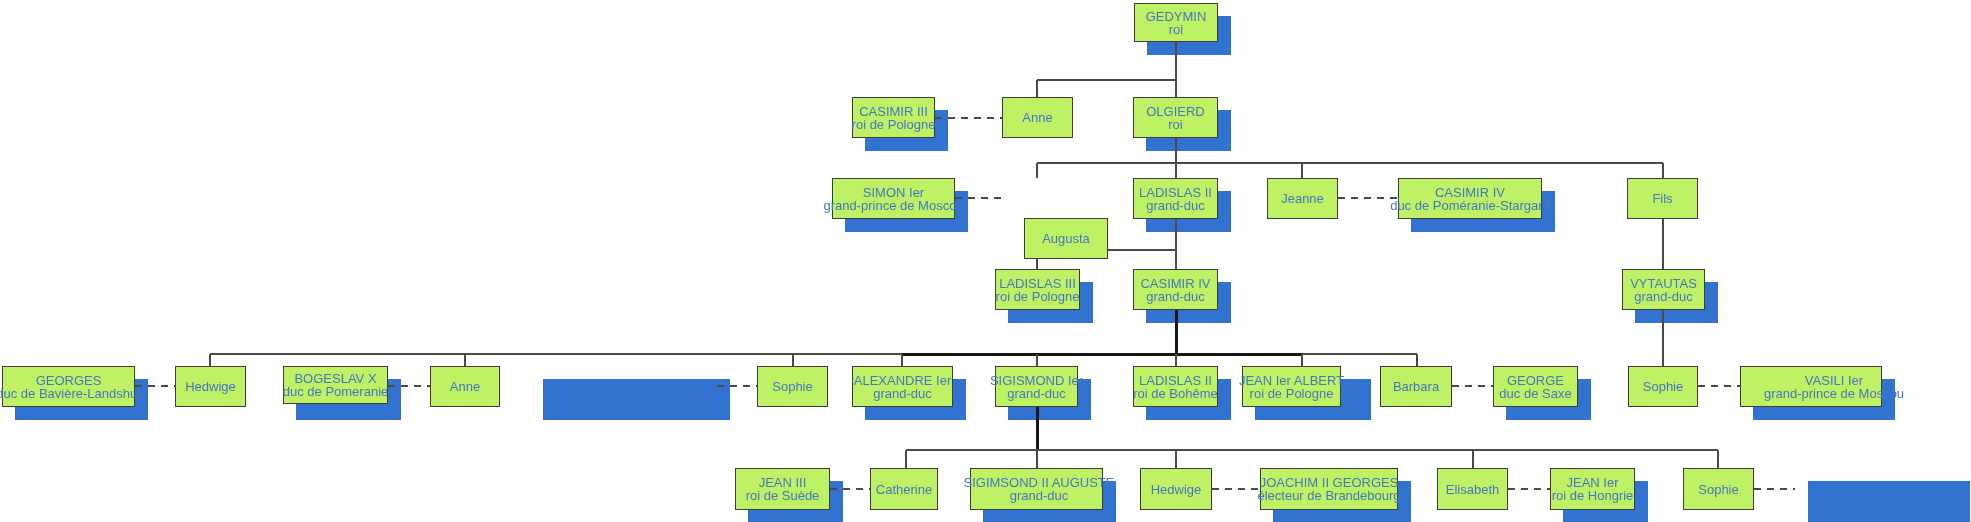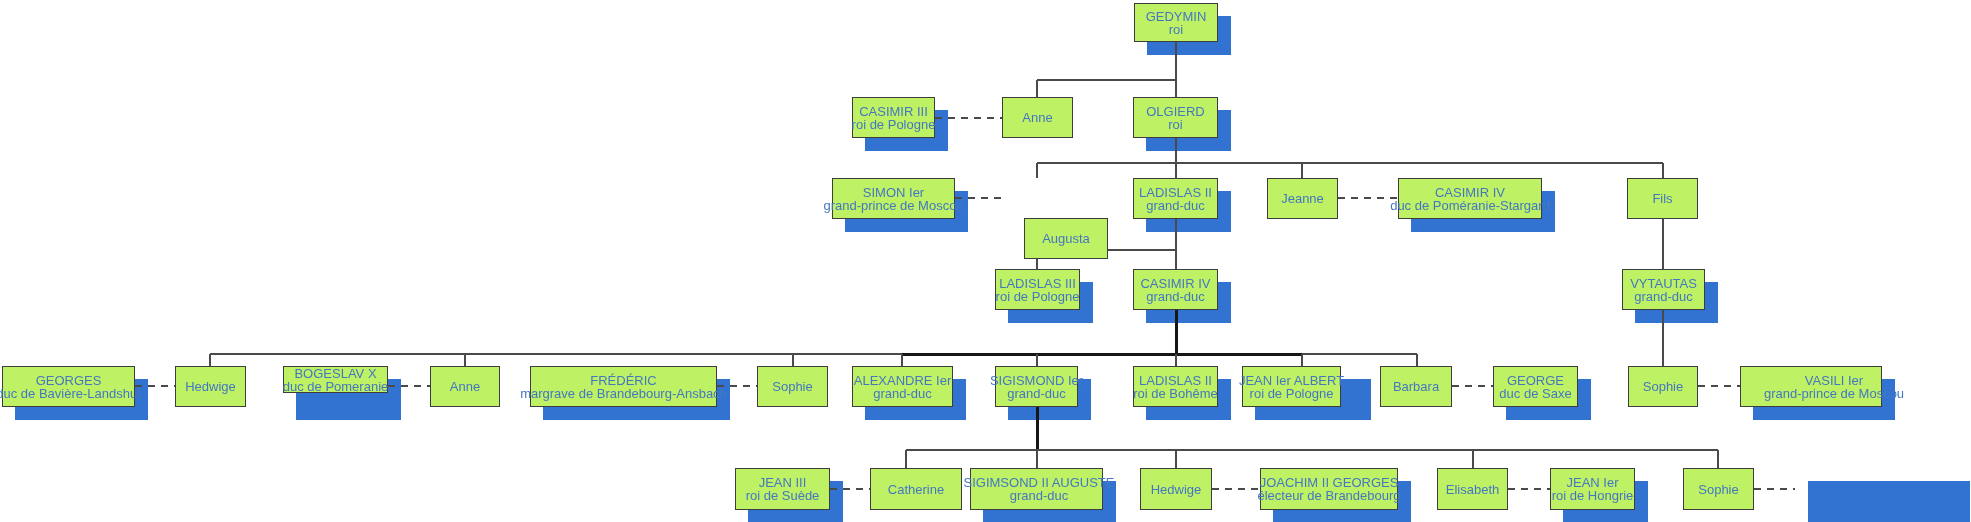--- a/index.html
+++ b/index.html
@@ -147,32 +147,28 @@
     </div>
     <div class="shadow" style="left: 15px; top: 379px; width: 133px; height: 41px;"></div>
     <div class="node" style="left: 2px; top: 366px; width: 133px; height: 41px;">
       <span class="name">GEORGES</span>
       <span class="title">duc de Bavière-Landshut</span>
     </div>
     <div class="node" style="left: 175px; top: 366px; width: 71px; height: 41px;">
       <span class="name">Hedwige</span>
     </div>
     <div class="shadow" style="left: 296px; top: 379px; width: 105px; height: 41px;"></div>
-    <div class="node" style="left: 283px; top: 366px; width: 105px; height: 27px;">
+    <div class="node" style="left: 283px; top: 366px; width: 105px; height: 38px;">
       <span class="name">BOGESLAV X</span>
       <span class="title">duc de Pomeranie</span>
     </div>
     <div class="node" style="left: 430px; top: 366px; width: 70px; height: 41px;">
       <span class="name">Anne</span>
     </div>
     <div class="shadow" style="left: 543px; top: 379px; width: 187px; height: 41px;"></div>
-    <div class="node" style="left: 530px; top: 366px; width: 187px; height: 41px;">
-      <span class="name">FRÉDÉRIC</span>
-      <span class="title">margrave de Brandebourg-Ansbach</span>
-    </div>
     <div class="node" style="left: 757px; top: 366px; width: 71px; height: 41px;">
       <span class="name">Sophie</span>
     </div>
     <div class="shadow" style="left: 865px; top: 379px; width: 101px; height: 41px;"></div>
     <div class="node" style="left: 852px; top: 366px; width: 101px; height: 41px;">
       <span class="name">ALEXANDRE Ier</span>
       <span class="title">grand-duc</span>
     </div>
     <div class="shadow" style="left: 1008px; top: 379px; width: 83px; height: 41px;"></div>
     <div class="node" style="left: 995px; top: 366px; width: 83px; height: 41px;">
@@ -203,21 +199,21 @@
     <div class="shadow" style="left: 1753px; top: 379px; width: 142px; height: 41px;"></div>
     <div class="node" style="left: 1740px; top: 366px; width: 142px; height: 41px; padding-left: 48px;">
       <span class="name">VASILI Ier</span>
       <span class="title">grand-prince de Moscou</span>
     </div>
     <div class="shadow" style="left: 748px; top: 481px; width: 95px; height: 42px;"></div>
     <div class="node" style="left: 735px; top: 468px; width: 95px; height: 42px;">
       <span class="name">JEAN III</span>
       <span class="title">roi de Suède</span>
     </div>
-    <div class="node" style="left: 870px; top: 468px; width: 92px; height: 42px;">
+    <div class="node" style="left: 870px; top: 468px; width: 68px; height: 42px;">
       <span class="name">Catherine</span>
     </div>
     <div class="shadow" style="left: 983px; top: 481px; width: 133px; height: 42px;"></div>
     <div class="node" style="left: 970px; top: 468px; width: 133px; height: 42px; padding-left: 7px;">
       <span class="name">SIGIMSOND II AUGUSTE</span>
       <span class="title">grand-duc</span>
     </div>
     <div class="node" style="left: 1140px; top: 468px; width: 72px; height: 42px;">
       <span class="name">Hedwige</span>
     </div>

